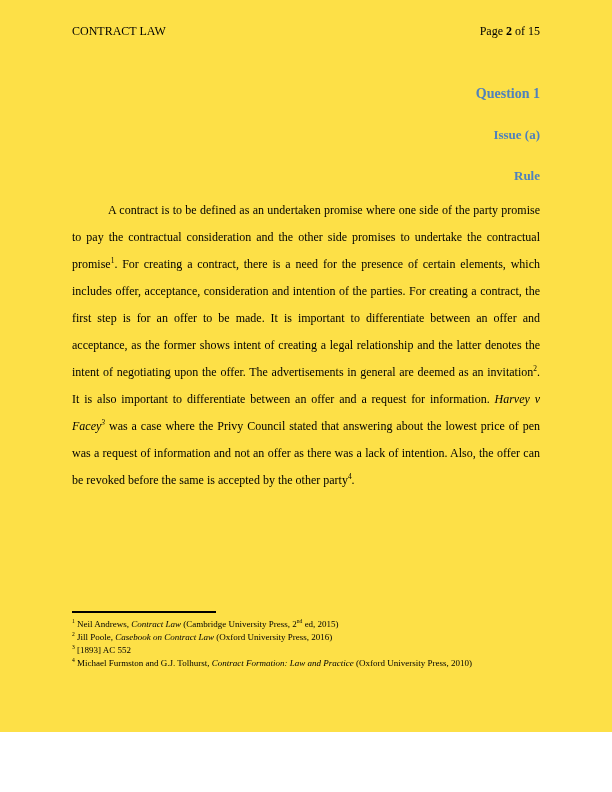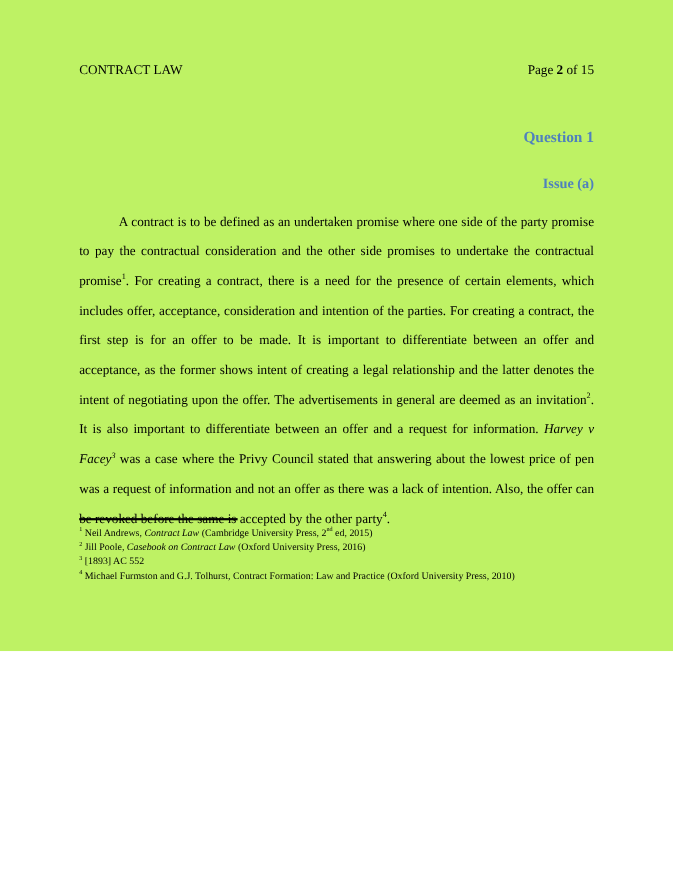--- a/index.html
+++ b/index.html
@@ -1,25 +1,25 @@
 <!DOCTYPE html>
 <html style="--heading-color: #4F81BD;"><head>
 <meta charset="utf-8">
 <style>
   * { margin: 0; padding: 0; box-sizing: border-box; }
   html, body { background: #ffffff; }
   .page {
     position: relative;
     width: 612px;
-    height: 592px;
+    height: 732px;
     margin: 0 auto;
-    background: #bef264;
+    background: #fde047;
     font-family: "Liberation Serif", serif;
     color: #000000;
-    padding: 56px 72px 0 72px;
+    padding: 24px 72px 0 72px;
     overflow: hidden;
   }
   .header {
     display: flex;
     justify-content: space-between;
     align-items: baseline;
     font-size: 12px;
     line-height: 15px;
   }
   .doc-title {
@@ -74,25 +74,26 @@
   <div class="header">
     <span class="header-title">CONTRACT LAW</span>
     <span class="header-page"><span>Page </span><span style="font-weight: bold;">2</span><span> of </span><span style="font-weight: normal;">15</span></span>
   </div>
 
   <div class="doc-title">Question 1</div>
 
   <div class="section-heading">Issue (a)</div>
 
 
+  <div class="section-heading">Rule</div>
 
   <p class="body-para"><span>A contract is to be defined as an undertaken promise where one side of the party promise to pay the contractual consideration and the other side promises to undertake the contractual promise</span><sup>1</sup><span>. For creating a contract, there is a need for the presence of certain elements, which includes offer, acceptance, consideration and intention of the parties. For creating a contract, the first step is for an offer to be made. It is important to differentiate between an offer and acceptance, as the former shows intent of creating a legal relationship and the latter denotes the intent of negotiating upon the offer. The advertisements in general are deemed as an invitation</span><sup>2</sup><span>. It is also important to differentiate between an offer and a request for information. </span><span style="font-style: italic;">Harvey v Facey</span><sup style="font-style: italic;">3</sup><span> was a case where the Privy Council stated that answering about the lowest price of pen was a request of information and not an offer as there was a lack of intention. Also, the offer can be revoked before the same is accepted by the other party</span><sup>4</sup><span>.</span></p>
 
 
   <div class="footnotes">
     <div class="fn-sep"></div>
     <div class="footnote"><sup>1</sup><span> Neil Andrews, </span><span style="font-style: italic;">Contract Law</span><span> (Cambridge University Press, 2</span><sup>nd</sup><span> ed, 2015)</span></div>
     <div class="footnote"><sup>2</sup><span> Jill Poole, </span><span style="font-style: italic;">Casebook on Contract Law</span><span> (Oxford University Press, 2016)</span></div>
     <div class="footnote"><sup>3</sup><span> [1893] AC 552</span></div>
-    <div class="footnote"><sup>4</sup><span> Michael Furmston and G.J. Tolhurst, </span><span style="">Contract Formation: Law and Practice</span><span> (Oxford University Press, 2010)</span></div>
+    <div class="footnote"><sup>4</sup><span> Michael Furmston and G.J. Tolhurst, </span><span style="font-style: italic;">Contract Formation: Law and Practice</span><span> (Oxford University Press, 2010)</span></div>
   </div>
 
 </div>
 
 </body></html>

